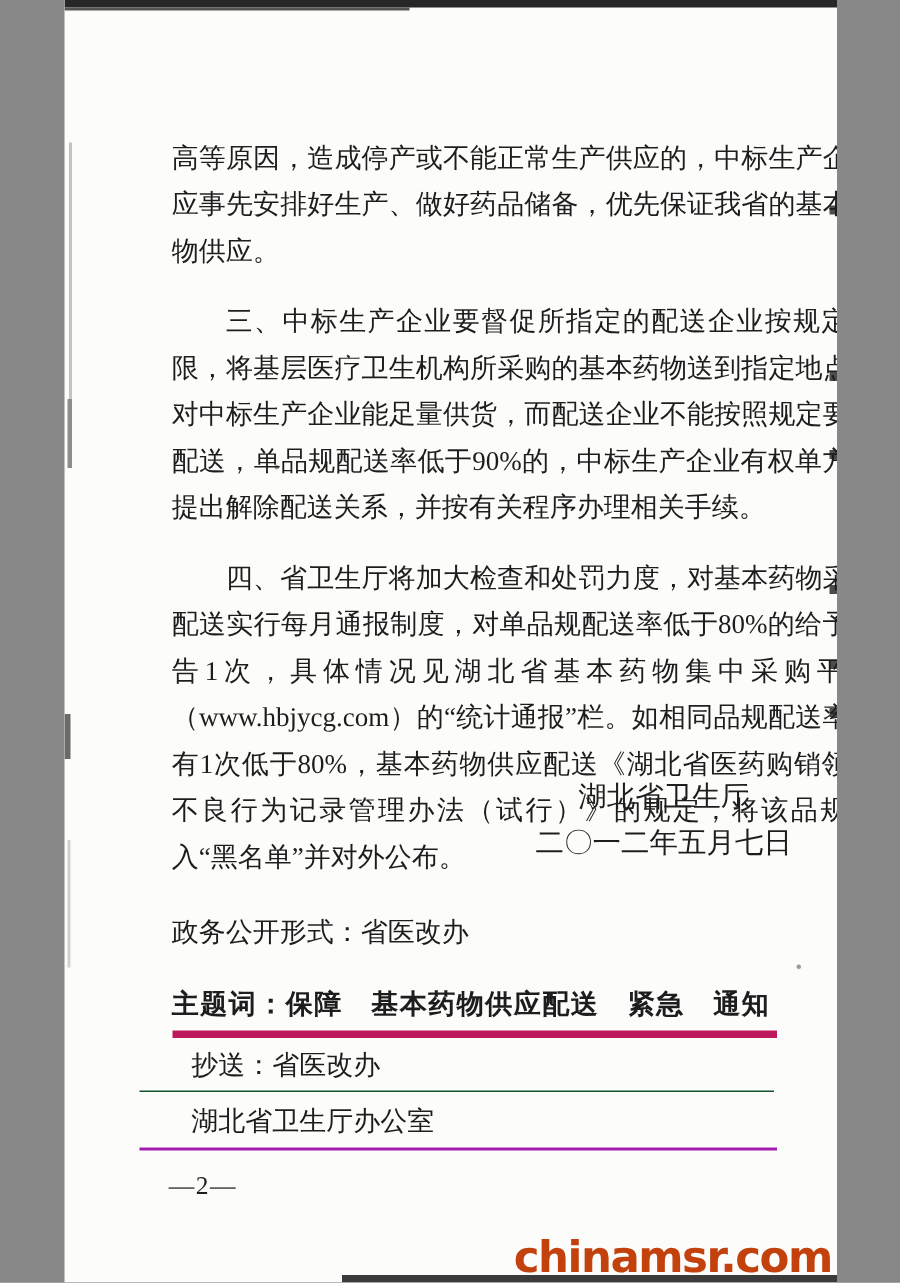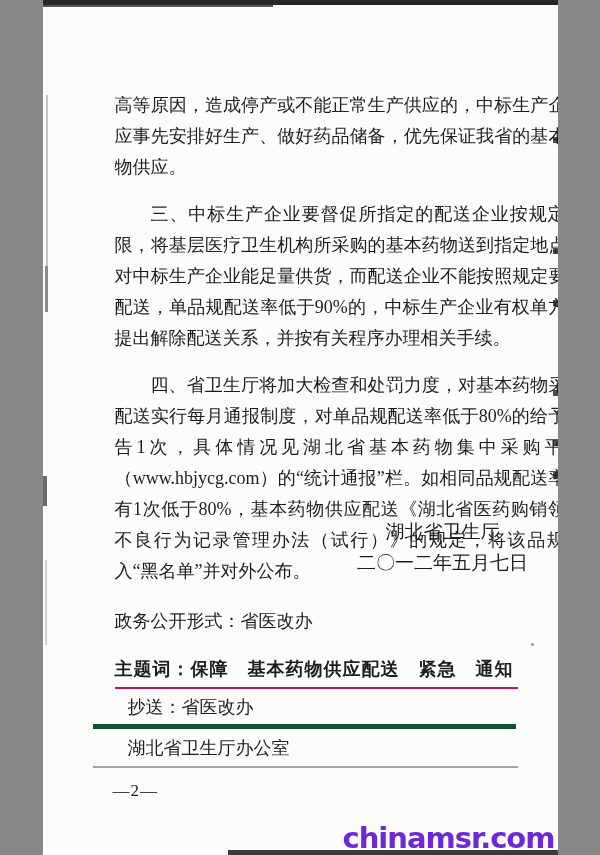--- a/index.html
+++ b/index.html
@@ -41,50 +41,50 @@
 
   .disclosure {
     position:absolute; left:72px; top:609px;
     font-size:18px;
   }
 
   
   .footer { position:absolute; left:0; right:0; top:652px; font-size:18px; }
   .f-row-subject {
     margin:0 40px 0 72px; padding:5px 0 6px 0;
-    font-weight:bold; border-bottom:2px solid #be185d;
+    font-weight:bold; border-bottom:5px solid #be185d;
     letter-spacing:1px;
   }
   .f-row-cc {
     margin:0 42px 0 50px; padding:6px 0 5px 35px;
-    border-bottom:5px solid #14532d;
+    border-bottom:1px solid #14532d;
   }
   .f-row-issue {
     margin:0 40px 0 50px; padding:7px 35px 6px 35px;
-    border-bottom:2px solid #a3a3a3;
+    border-bottom:2px solid #a21caf;
     display:flex; align-items:flex-start;font-family:Liberation Mono, monospace;
   }
   .f-row-issue .print-date { margin-left:auto; margin-right:10px; letter-spacing:1px; }
   .f-row-draft {
     margin:9px 60px 0 72px;
     display:flex; align-items:baseline;
   }
   .f-row-draft .proof { margin-left:108px; }
   .f-row-draft .copies { margin-left:auto; letter-spacing:1px; }
 
   .page-number {
     position:absolute; left:70px; top:781px;
     font-size:17px; letter-spacing:1px;
   }
 
   .watermark {
     position:absolute; right:3px; bottom:2px;
     font-family:"DejaVu Sans","Liberation Sans",sans-serif;
     font-weight:bold; font-size:29px; line-height:1;
-    color:#6d28d9; letter-spacing:-1px;
+    color:#c2410c; letter-spacing:-1px;
   }
 </style>
 </head>
 <body>
 
 <div class="page">
 
   <div class="scan-top"></div>
   <div class="scan-top2"></div>
   <div class="scan-bottom"></div>

